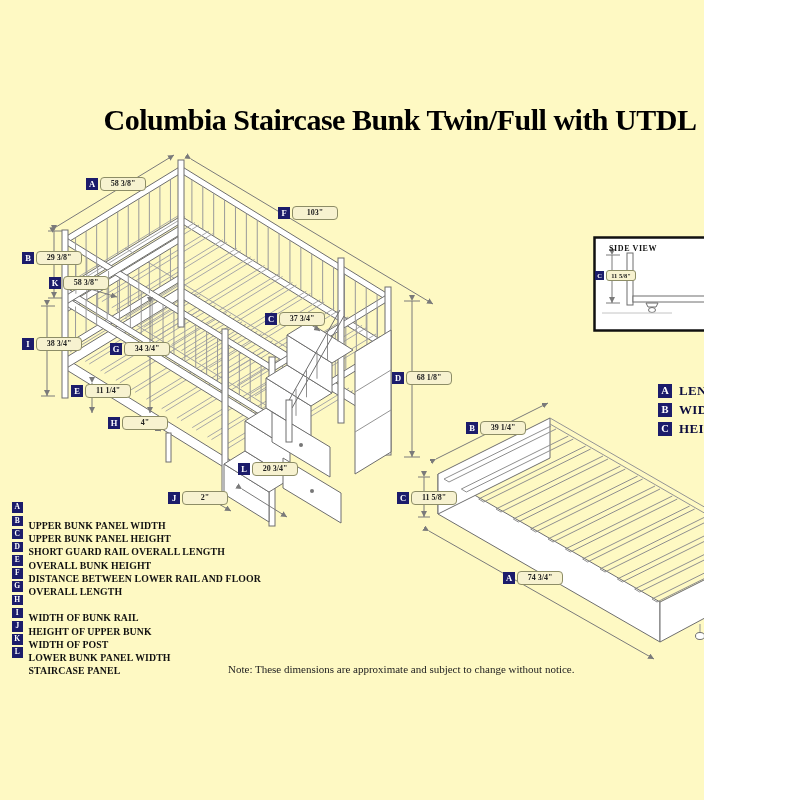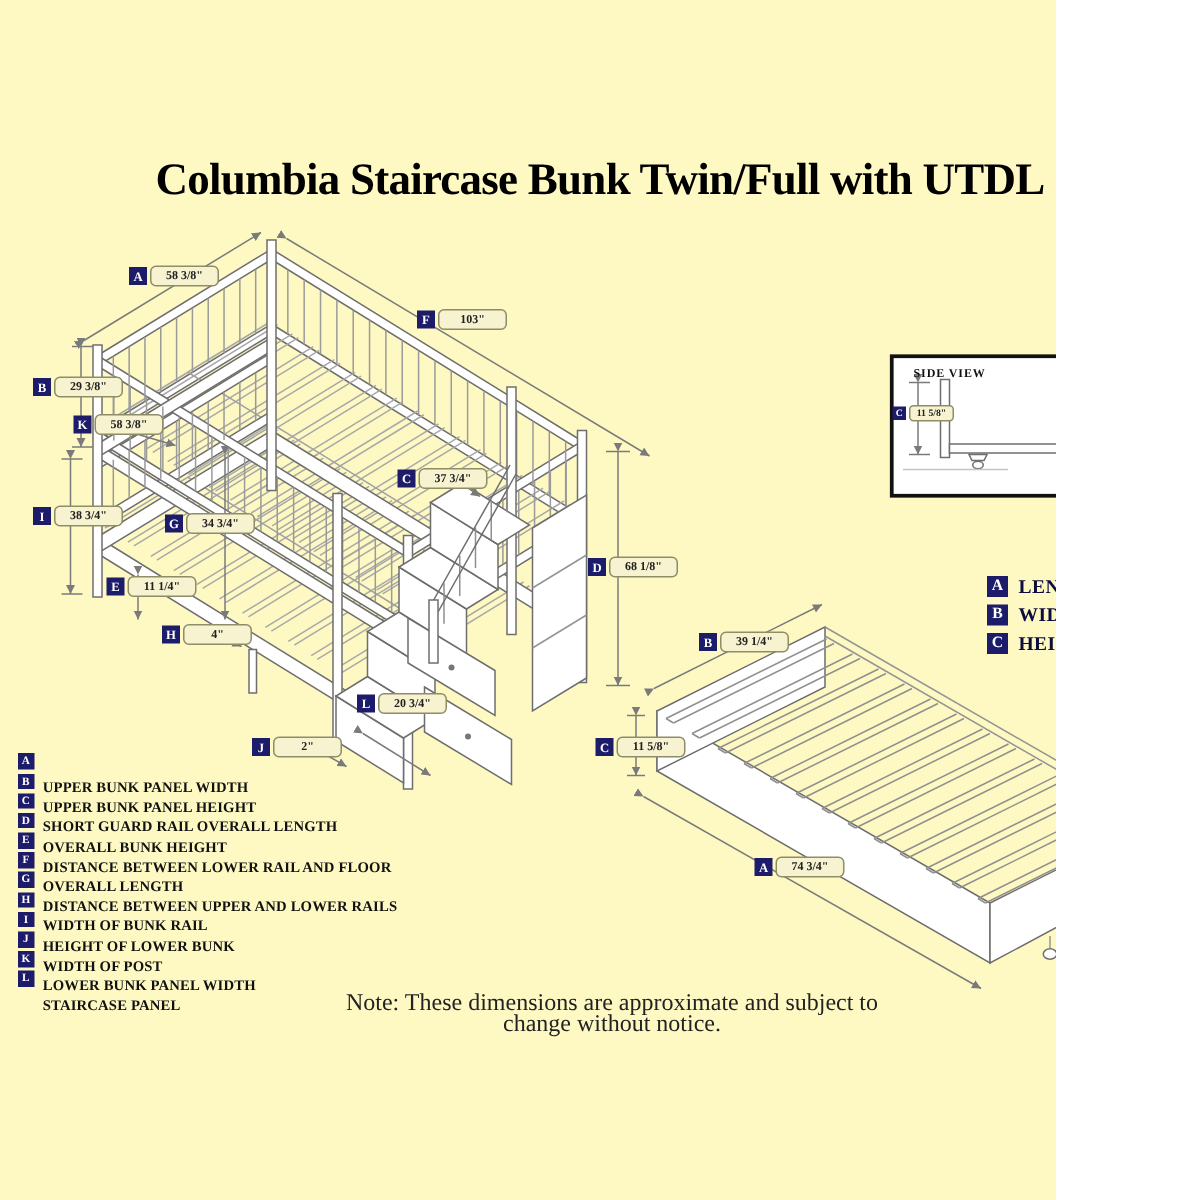--- a/index.html
+++ b/index.html
@@ -34,22 +34,22 @@
   .abc .b{display:block;width:14px;height:14px;background:#1c1c6b;color:#fff;font-weight:bold;
           font-size:10.5px;line-height:14px;text-align:center;}
   .abc .t{font-size:13px;font-weight:bold;color:#0c0c3e;letter-spacing:0.3px;text-align:right;}
   
   .legend{position:absolute;left:12px;top:501px;display:flex;flex-direction:column;}
   .legend .row{display:flex;align-items:center;gap:6px;height:13.2px;}
   .legend .b{display:block;width:10.5px;height:10.5px;background:#1c1c6b;color:#fff;font-weight:bold;
              font-size:7.5px;line-height:10.5px;text-align:center;flex:0 0 auto;}
   .legend .t{font-size:9.8px;font-weight:bold;color:#111;letter-spacing:0.1px;white-space:nowrap;margin-top:36px;}
   
-  .note{position:absolute;left:228px;top:662px;width:360px;text-align:center;
-        font-size:16px;color:#222;line-height:14px;}
+  .note{position:absolute;left:228px;top:662px;width:360px;text-align:left;
+        font-size:11px;color:#222;line-height:14px;}
   
   .s1{stroke:#949494;stroke-width:1;fill:none;}
   .s2{stroke:#6e6e6e;stroke-width:1;fill:#fff;}
   .sl{stroke:#a2a2a2;stroke-width:1;fill:none;}
   .dimln{stroke:#7a7a7a;stroke-width:1;fill:none;}
   .post{fill:#fff;stroke:#6e6e6e;stroke-width:1;}
 </style>
 </head>
 <body>
 <div id="stage">
@@ -458,29 +458,28 @@
   <div class="row">
         <span class="b">E</span>
         <span class="t">DISTANCE BETWEEN LOWER RAIL AND FLOOR</span>
       </div>
   <div class="row">
         <span class="b">F</span>
         <span class="t">OVERALL LENGTH</span>
       </div>
   <div class="row">
         <span class="b">G</span>
-        <span class="t">DISTANCE BETWEEN UPPER AND LOWER RAILS</span>
       </div>
   <div class="row">
         <span class="b">H</span>
         <span class="t">WIDTH OF BUNK RAIL</span>
       </div>
   <div class="row">
         <span class="b">I</span>
-        <span class="t">HEIGHT OF LOWER BUNK</span>
+        <span class="t">HEIGHT OF UPPER BUNK</span>
       </div>
   <div class="row">
         <span class="b">J</span>
         <span class="t">WIDTH OF POST</span>
       </div>
   <div class="row">
         <span class="b">K</span>
         <span class="t">LOWER BUNK PANEL WIDTH</span>
       </div>
   <div class="row">

